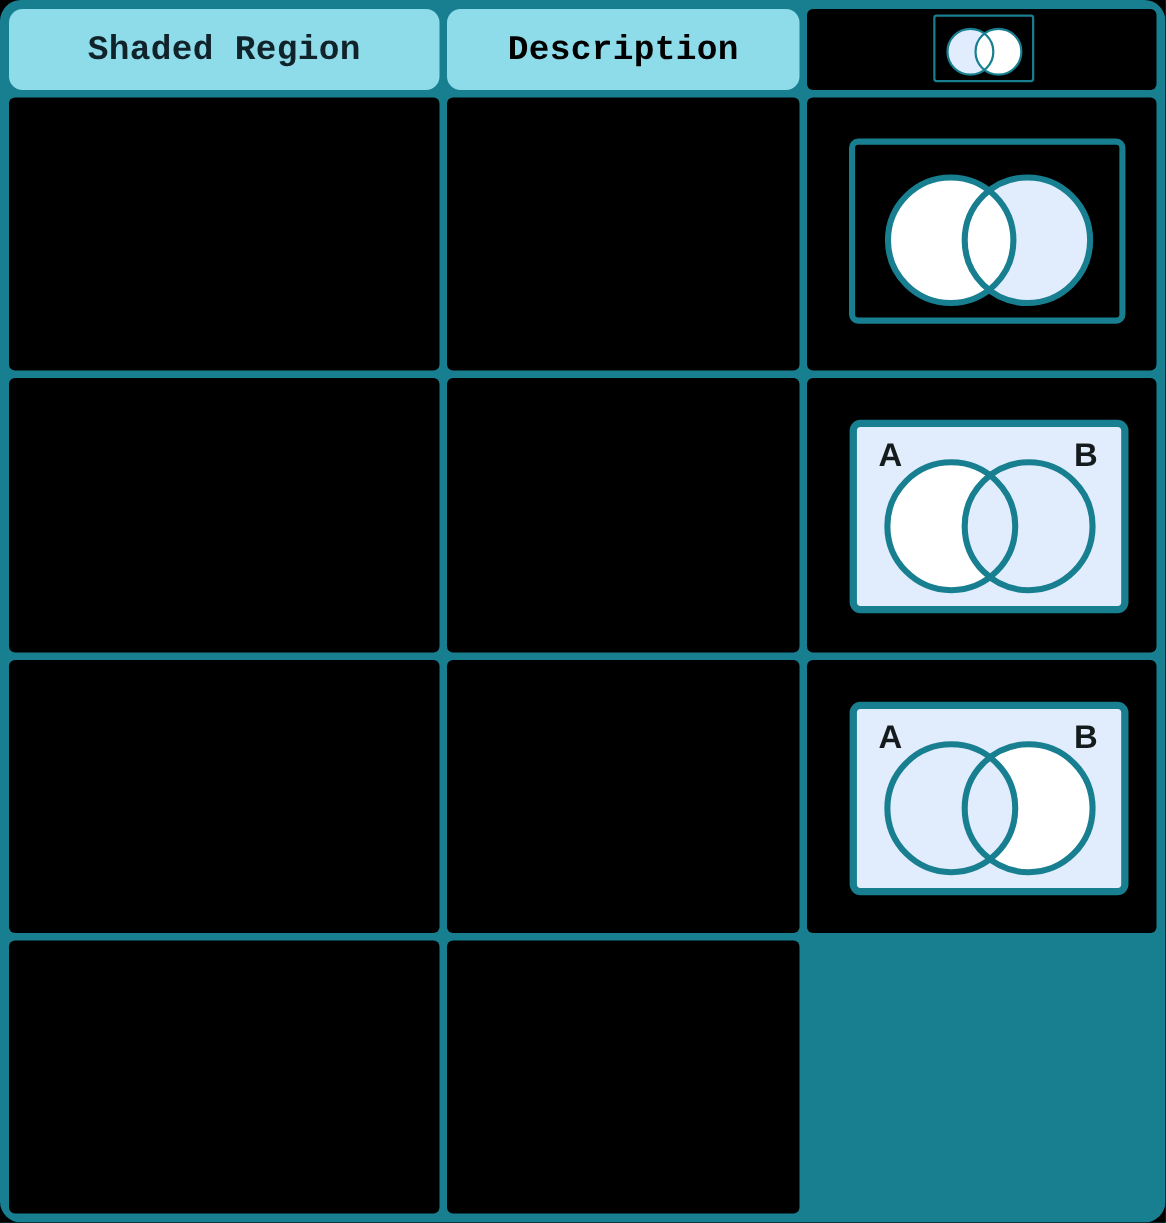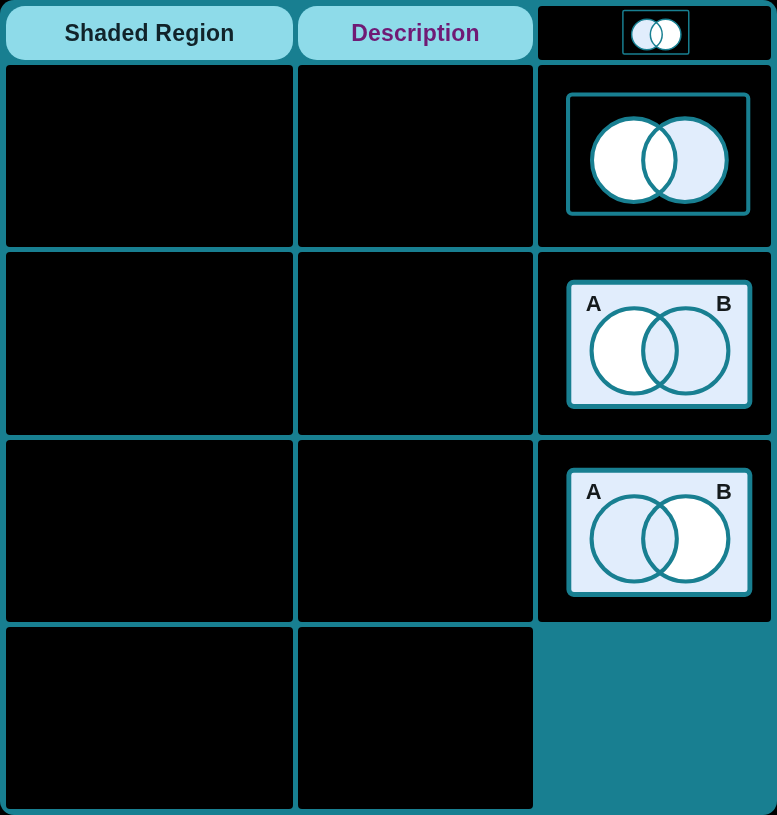--- a/index.html
+++ b/index.html
@@ -17,28 +17,29 @@
     border-radius: 14px;
     padding: 6px;
     display: grid;
     grid-template-columns: 287px 235px 1fr;
     grid-template-rows: 54px repeat(4, 1fr);
     gap: 5px;
     overflow: hidden;
   }
   .header-cell {
     background: var(--header-fill, #8edbe9);
-    border-radius: 19px;
+    border-radius: 9px;
     display: flex;
     align-items: center;
     justify-content: center;
     font-size: 23px;
     font-weight: 600;
     color: var(--header-text, #11232a);
     letter-spacing: 0.2px;
+    font-family: Liberation Mono, monospace;
   }
   .body-cell {
     background: #000000;
     border-radius: 4px;
   }
   .venn-cell {
     display: flex;
     align-items: center;
     justify-content: center;
   }
@@ -51,21 +52,21 @@
     font-family: "Liberation Sans", "DejaVu Sans", sans-serif;
     font-weight: 600;
   }
 </style>
 </head>
 <body>
 
 <div id="app" style="--teal: #187f91;">
 
   <div class="header-cell" style="background: rgb(142, 219, 233); color: rgb(17, 35, 42);">Shaded Region</div>
-  <div class="header-cell" style="background: rgb(142, 219, 233); color: #701a75;">Description</div>
+  <div class="header-cell" style="background: rgb(142, 219, 233); color: #000000;">Description</div>
 
   <div class="body-cell venn-cell">
       <svg viewBox="0 0 287 182">
         <rect x="37" y="15" width="222" height="147" rx="5" fill="none" stroke="#187f91" stroke-width="5"></rect>
         <circle cx="118" cy="96" r="51.5" fill="#e1edfc" stroke="none"></circle>
         <circle cx="181" cy="96" r="51.5" fill="#ffffff" stroke="none"></circle>
         <circle cx="118" cy="96" r="51.5" fill="none" stroke="#187f91" stroke-width="5"></circle>
         <circle cx="181" cy="96" r="51.5" fill="none" stroke="#187f91" stroke-width="5"></circle>
       </svg>
     </div>

